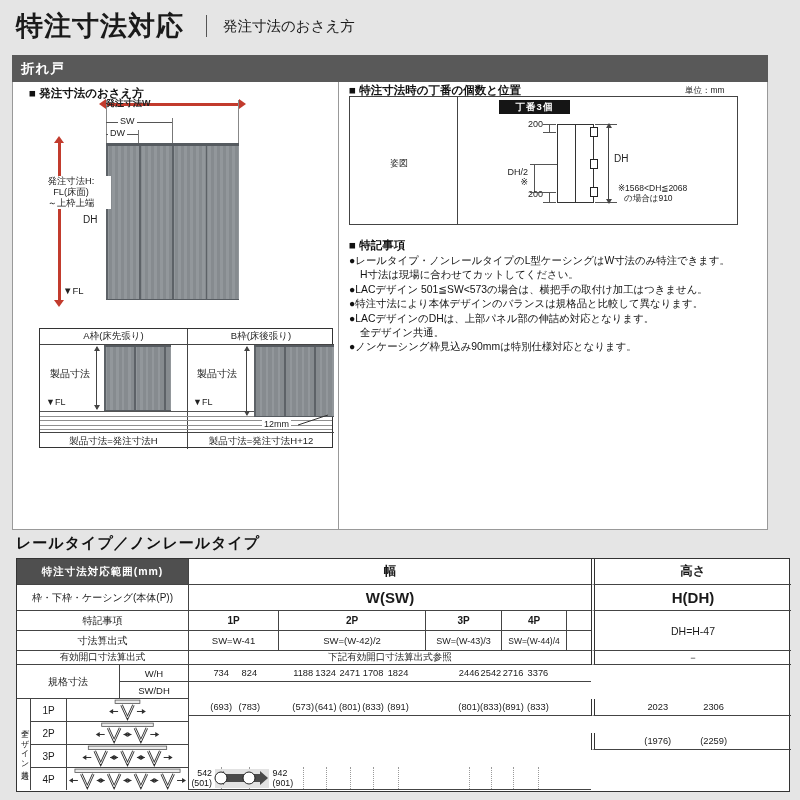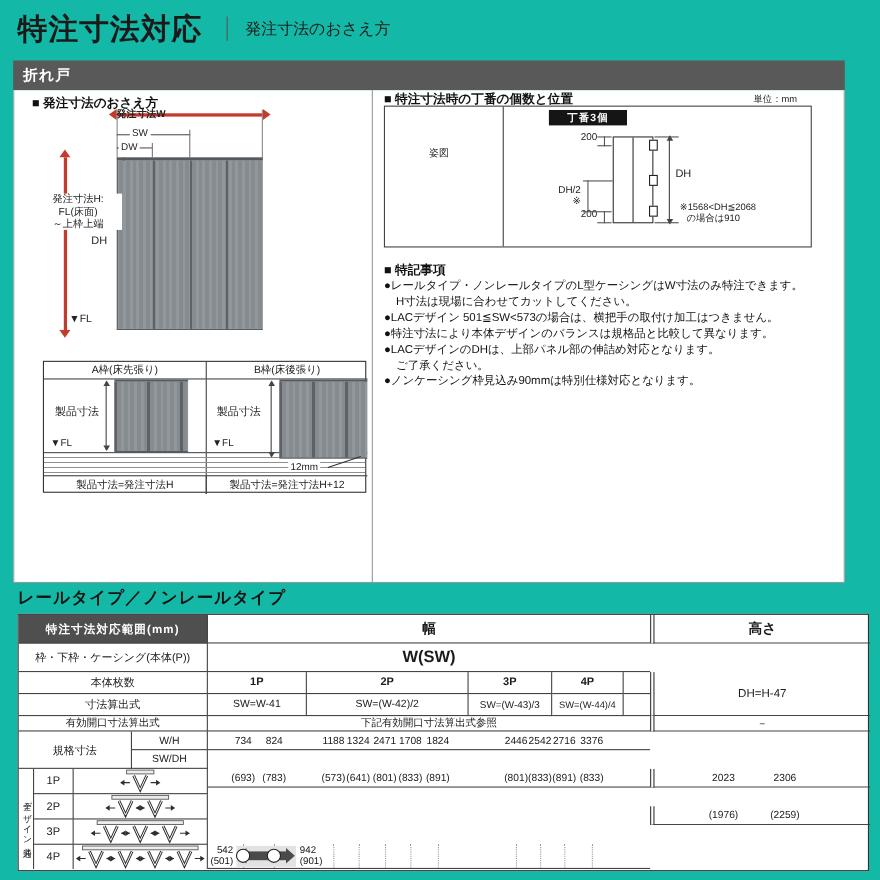--- a/index.html
+++ b/index.html
@@ -1,18 +1,18 @@
 <!DOCTYPE html>
 <html><head>
 <meta charset="utf-8">
 <style>
   *{box-sizing:border-box;margin:0;padding:0}
   html,body{background:#fff}
   body{font-family:"Liberation Sans","DejaVu Sans",sans-serif;color:#222}
-  .page{position:relative;width:800px;height:800px;background:#14b8a6;overflow:hidden}
+  .page{position:relative;width:800px;height:800px;background:#e5e5e5;overflow:hidden}
   
   .hdr{position:absolute;left:16px;top:8px;height:36px;display:flex;align-items:center}
   .hdr-title{font-size:27px;font-weight:bold;color:#1a1a1a;letter-spacing:1px}
   .hdr-sep{display:inline-block;width:1px;height:22px;background:#555;margin:0 16px 0 22px}
   .hdr-sub{font-size:14.5px;color:#1a1a1a}
   .fold-bar{position:absolute;left:12px;top:55px;width:756px;height:27px;background:#595959;color:#fff;
     font-size:13.5px;font-weight:bold;line-height:27px;padding-left:9px;letter-spacing:1px}
   .content{position:absolute;left:12px;top:82px;width:756px;height:448px;background:#fff;
     border-left:1px solid #999;border-right:1px solid #999;border-bottom:1px solid #999}
   .col-div{position:absolute;left:325px;top:0;width:1px;height:448px;background:#999}
@@ -144,21 +144,21 @@
 
       <div class="ab-cell" style="left:0;top:103px;width:147px;height:17px;border-top:1px solid #444">製品寸法=発注寸法H</div>
       <div class="ab-cell" style="left:147px;top:103px;width:147px;height:17px;border-top:1px solid #444;border-left:1px solid #444">製品寸法=発注寸法H+12</div>
     </div>
 
     <div class="sec-title" style="left:336px;top:1px">■ 特注寸法時の丁番の個数と位置</div>
     <div class="unit">単位：mm</div>
 
     <div class="hinge-box">
       <div class="vline" style="left:107px;top:0;height:127px;background:#444"></div>
-      <div class="lbl" style="left:40px;top:36px;font-size:9px">姿図</div>
+      <div class="lbl" style="left:40px;top:60px;font-size:9px">姿図</div>
       <div class="badge" style="left:149px;top:3px;width:71px;height:14px">丁番3個</div>
 
       <div style="position:absolute;left:207px;top:27px;width:37px;height:79px;border:1px solid #333">
         <div class="vline" style="left:17px;top:0;height:77px;background:#333"></div>
       </div>
       <div class="hingeleaf" style="left:240px;top:30px"></div>
       <div class="hingeleaf" style="left:240px;top:62px"></div>
       <div class="hingeleaf" style="left:240px;top:90px"></div>
 
       <div class="lbl" style="left:163px;top:22px;width:30px;text-align:right;font-size:9px">200</div>
@@ -189,37 +189,38 @@
       </div>
     </div>
 
     <div class="sec-title" style="left:336px;top:156px">■ 特記事項</div>
     <div class="notes">
         <div class="note-line">●レールタイプ・ノンレールタイプのL型ケーシングはW寸法のみ特注できます。</div>
         <div class="note-line note-cont">H寸法は現場に合わせてカットしてください。</div>
         <div class="note-line">●LACデザイン 501≦SW&lt;573の場合は、横把手の取付け加工はつきません。</div>
         <div class="note-line">●特注寸法により本体デザインのバランスは規格品と比較して異なります。</div>
         <div class="note-line">●LACデザインのDHは、上部パネル部の伸詰め対応となります。</div>
-        <div class="note-line note-cont">ご了承ください。</div>
+        <div class="note-line note-cont">全デザイン共通。</div>
         <div class="note-line">●ノンケーシング枠見込み90mmは特別仕様対応となります。</div>
       </div>
   </div>
 
   <div class="tbl-title">レールタイプ／ノンレールタイプ</div>
 
   <div class="tbl">
 
     <div class="tc dark br bb" style="left:0;top:0;width:172px;height:26px">特注寸法対応範囲(mm)</div>
     <div class="tc mid bb" style="left:172px;top:0;width:402px;height:26px">幅</div>
     <div class="tc mid bb bl2" style="left:574px;top:0;width:200px;height:26px">高さ</div>
 
     <div class="tc br bb" style="left:0;top:26px;width:172px;height:26px">枠・下枠・ケーシング(本体(P))</div>
     <div class="tc big bb" style="left:172px;top:26px;width:402px;height:26px">W(SW)</div>
-
-    <div class="tc br bb" style="left:0;top:52px;width:172px;height:20px">本体枚数</div>
+    <div class="tc big bb bl2" style="left:574px;top:26px;width:200px;height:26px">H(DH)</div>
+
+    <div class="tc br bb" style="left:0;top:52px;width:172px;height:20px">特記事項</div>
     <div class="tc br bb" style="left:172px;top:52px;width:90px;height:20px;font-weight:bold">1P</div>
     <div class="tc br bb" style="left:262px;top:52px;width:147px;height:20px;font-weight:bold">2P</div>
     <div class="tc br bb" style="left:409px;top:52px;width:76px;height:20px;font-weight:bold">3P</div>
     <div class="tc br bb" style="left:485px;top:52px;width:65px;height:20px;font-weight:bold">4P</div>
     <div class="tc bb" style="left:550px;top:52px;width:24px;height:20px"></div>
     <div class="tc bb bl2" style="left:574px;top:52px;width:200px;height:40px;font-size:10.5px">DH=H-47</div>
 
     <div class="tc br bb" style="left:0;top:72px;width:172px;height:20px">寸法算出式</div>
     <div class="tc br bb" style="left:172px;top:72px;width:90px;height:20px;font-size:9.5px">SW=W-41</div>
     <div class="tc br bb" style="left:262px;top:72px;width:147px;height:20px;font-size:9.5px">SW=(W-42)/2</div>

